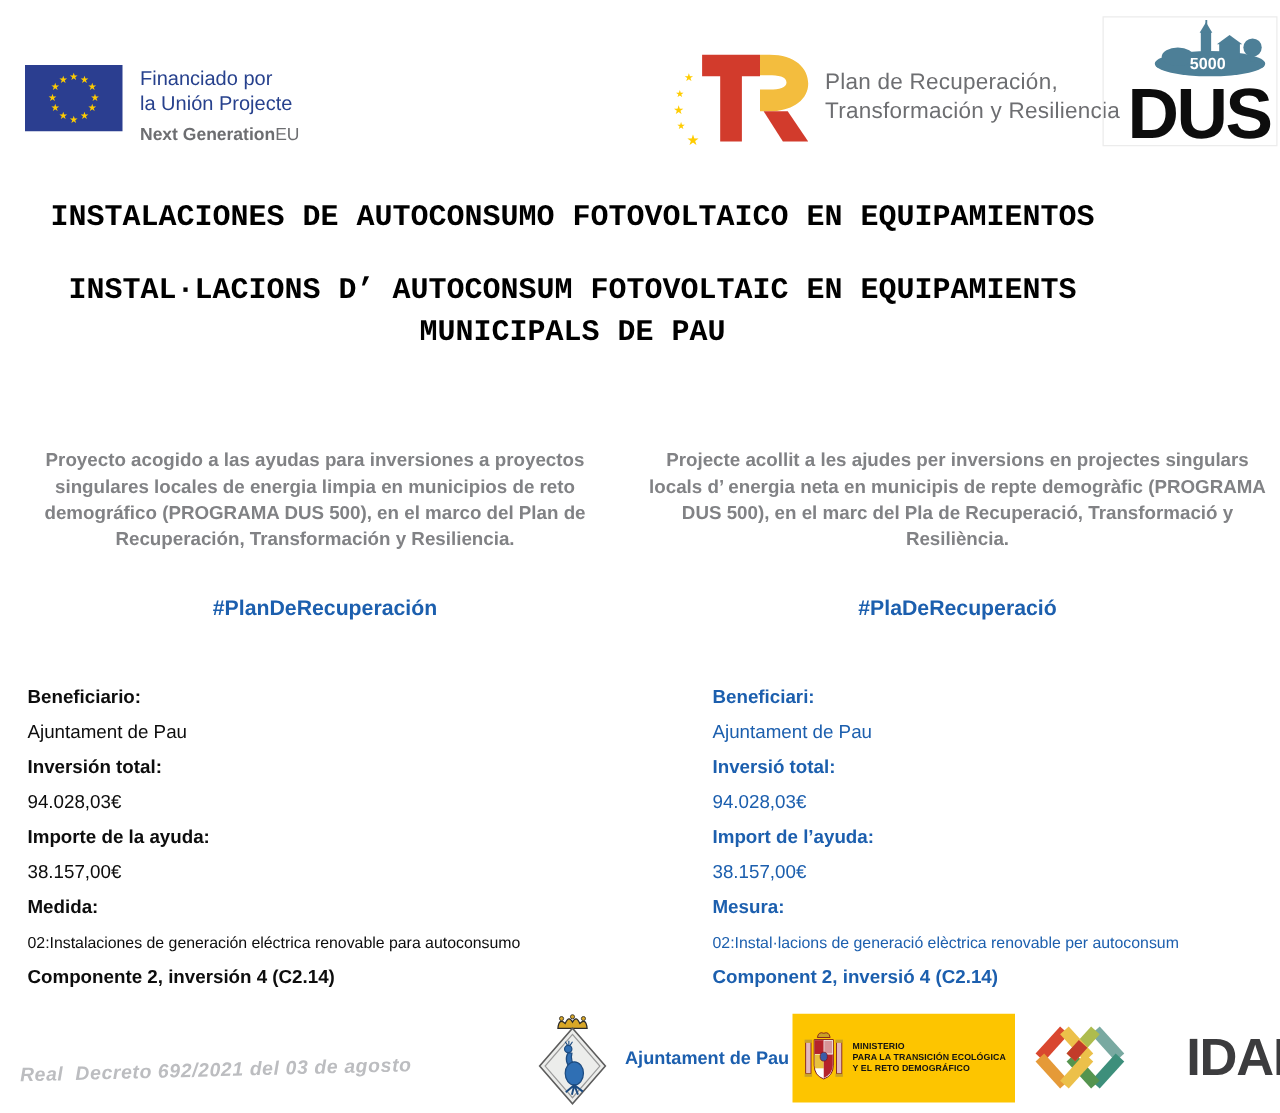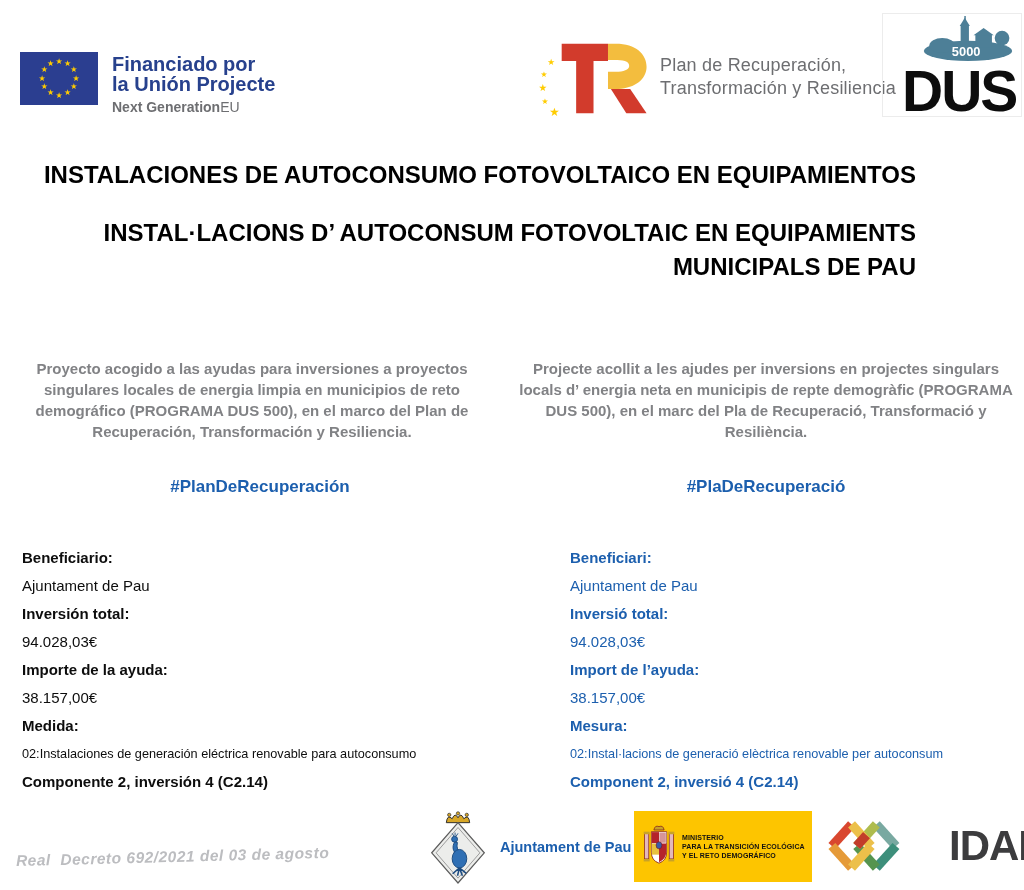--- a/index.html
+++ b/index.html
@@ -3,35 +3,35 @@
 <meta charset="utf-8">
 <style>
   * { margin:0; padding:0; box-sizing:border-box; }
   html,body { width:1024px; height:890px; background:var(--page_bg,#fff); font-family:"Liberation Sans", sans-serif; overflow:hidden; position:relative; }
 
   
   .eu-block { position:absolute; left:20px; top:52px; display:flex; align-items:flex-start; }
   .eu-flag { position:relative; width:78px; height:53px; background:var(--eu_flag_blue); flex:0 0 auto; }
   .eu-flag .star { position:absolute; color:var(--star_yellow); font-size:8px; line-height:8px; transform:translate(-50%,-50%); }
   .eu-text { margin-left:14px; padding-top:2px; }
-  .eu-text .funded { color:var(--eu_text_navy); font-weight:bold; font-size:20px; line-height:20px; }
+  .eu-text .funded { color:var(--eu_text_navy); font-weight:normal; font-size:16px; line-height:20px; }
   .eu-text .nextgen { color:var(--logo_gray); font-size:14px; margin-top:5px; }
   .eu-text .nextgen b { font-weight:bold; }
   .eu-text .nextgen span.eu-suffix { font-weight:normal; }
 
   .prtr-block { position:absolute; left:538px; top:36px; display:flex; align-items:center; }
   .prtr-logo { width:112px; height:82px; flex:0 0 auto; }
   .prtr-text { margin-left:10px; color:var(--logo_gray); font-weight:normal; font-size:18px; line-height:23px; letter-spacing:0.2px; }
 
   .dus-block { position:absolute; left:882px; top:13px; width:140px; height:104px; border:1px solid #ececec; }
   .dus-village { position:absolute; right:2px; top:2px; width:102px; height:46px; }
   .dus-word { position:absolute; left:19px; bottom:-4px; font-size:57px; font-weight:bold; letter-spacing:-2px; color:#0d0d0d; line-height:1; }
 
   
-  .title { position:absolute; left:0; width:916px; text-align:right; font-weight:bold; color:var(--title_black); font-size:24px; line-height:34px; white-space:nowrap; }
+  .title { position:absolute; left:0; width:916px; text-align:center; font-weight:bold; color:var(--title_black); font-size:24px; line-height:34px; white-space:nowrap;font-family:Liberation Mono, monospace; }
   .title-es { top:158px; }
   .title-ca { top:216px; }
 
   
   .intro { position:absolute; top:358px; text-align:center; color:var(--gray_text); font-weight:bold; font-size:15px; line-height:21px; }
   .intro-left { left:2px; width:500px; }
   .intro-right { left:516px; width:500px; }
 
   .hashtag { position:absolute; top:477px; text-align:center; color:var(--blue_text); font-weight:bold; font-size:17px; }
   .hashtag-left { left:10px; width:500px; }

